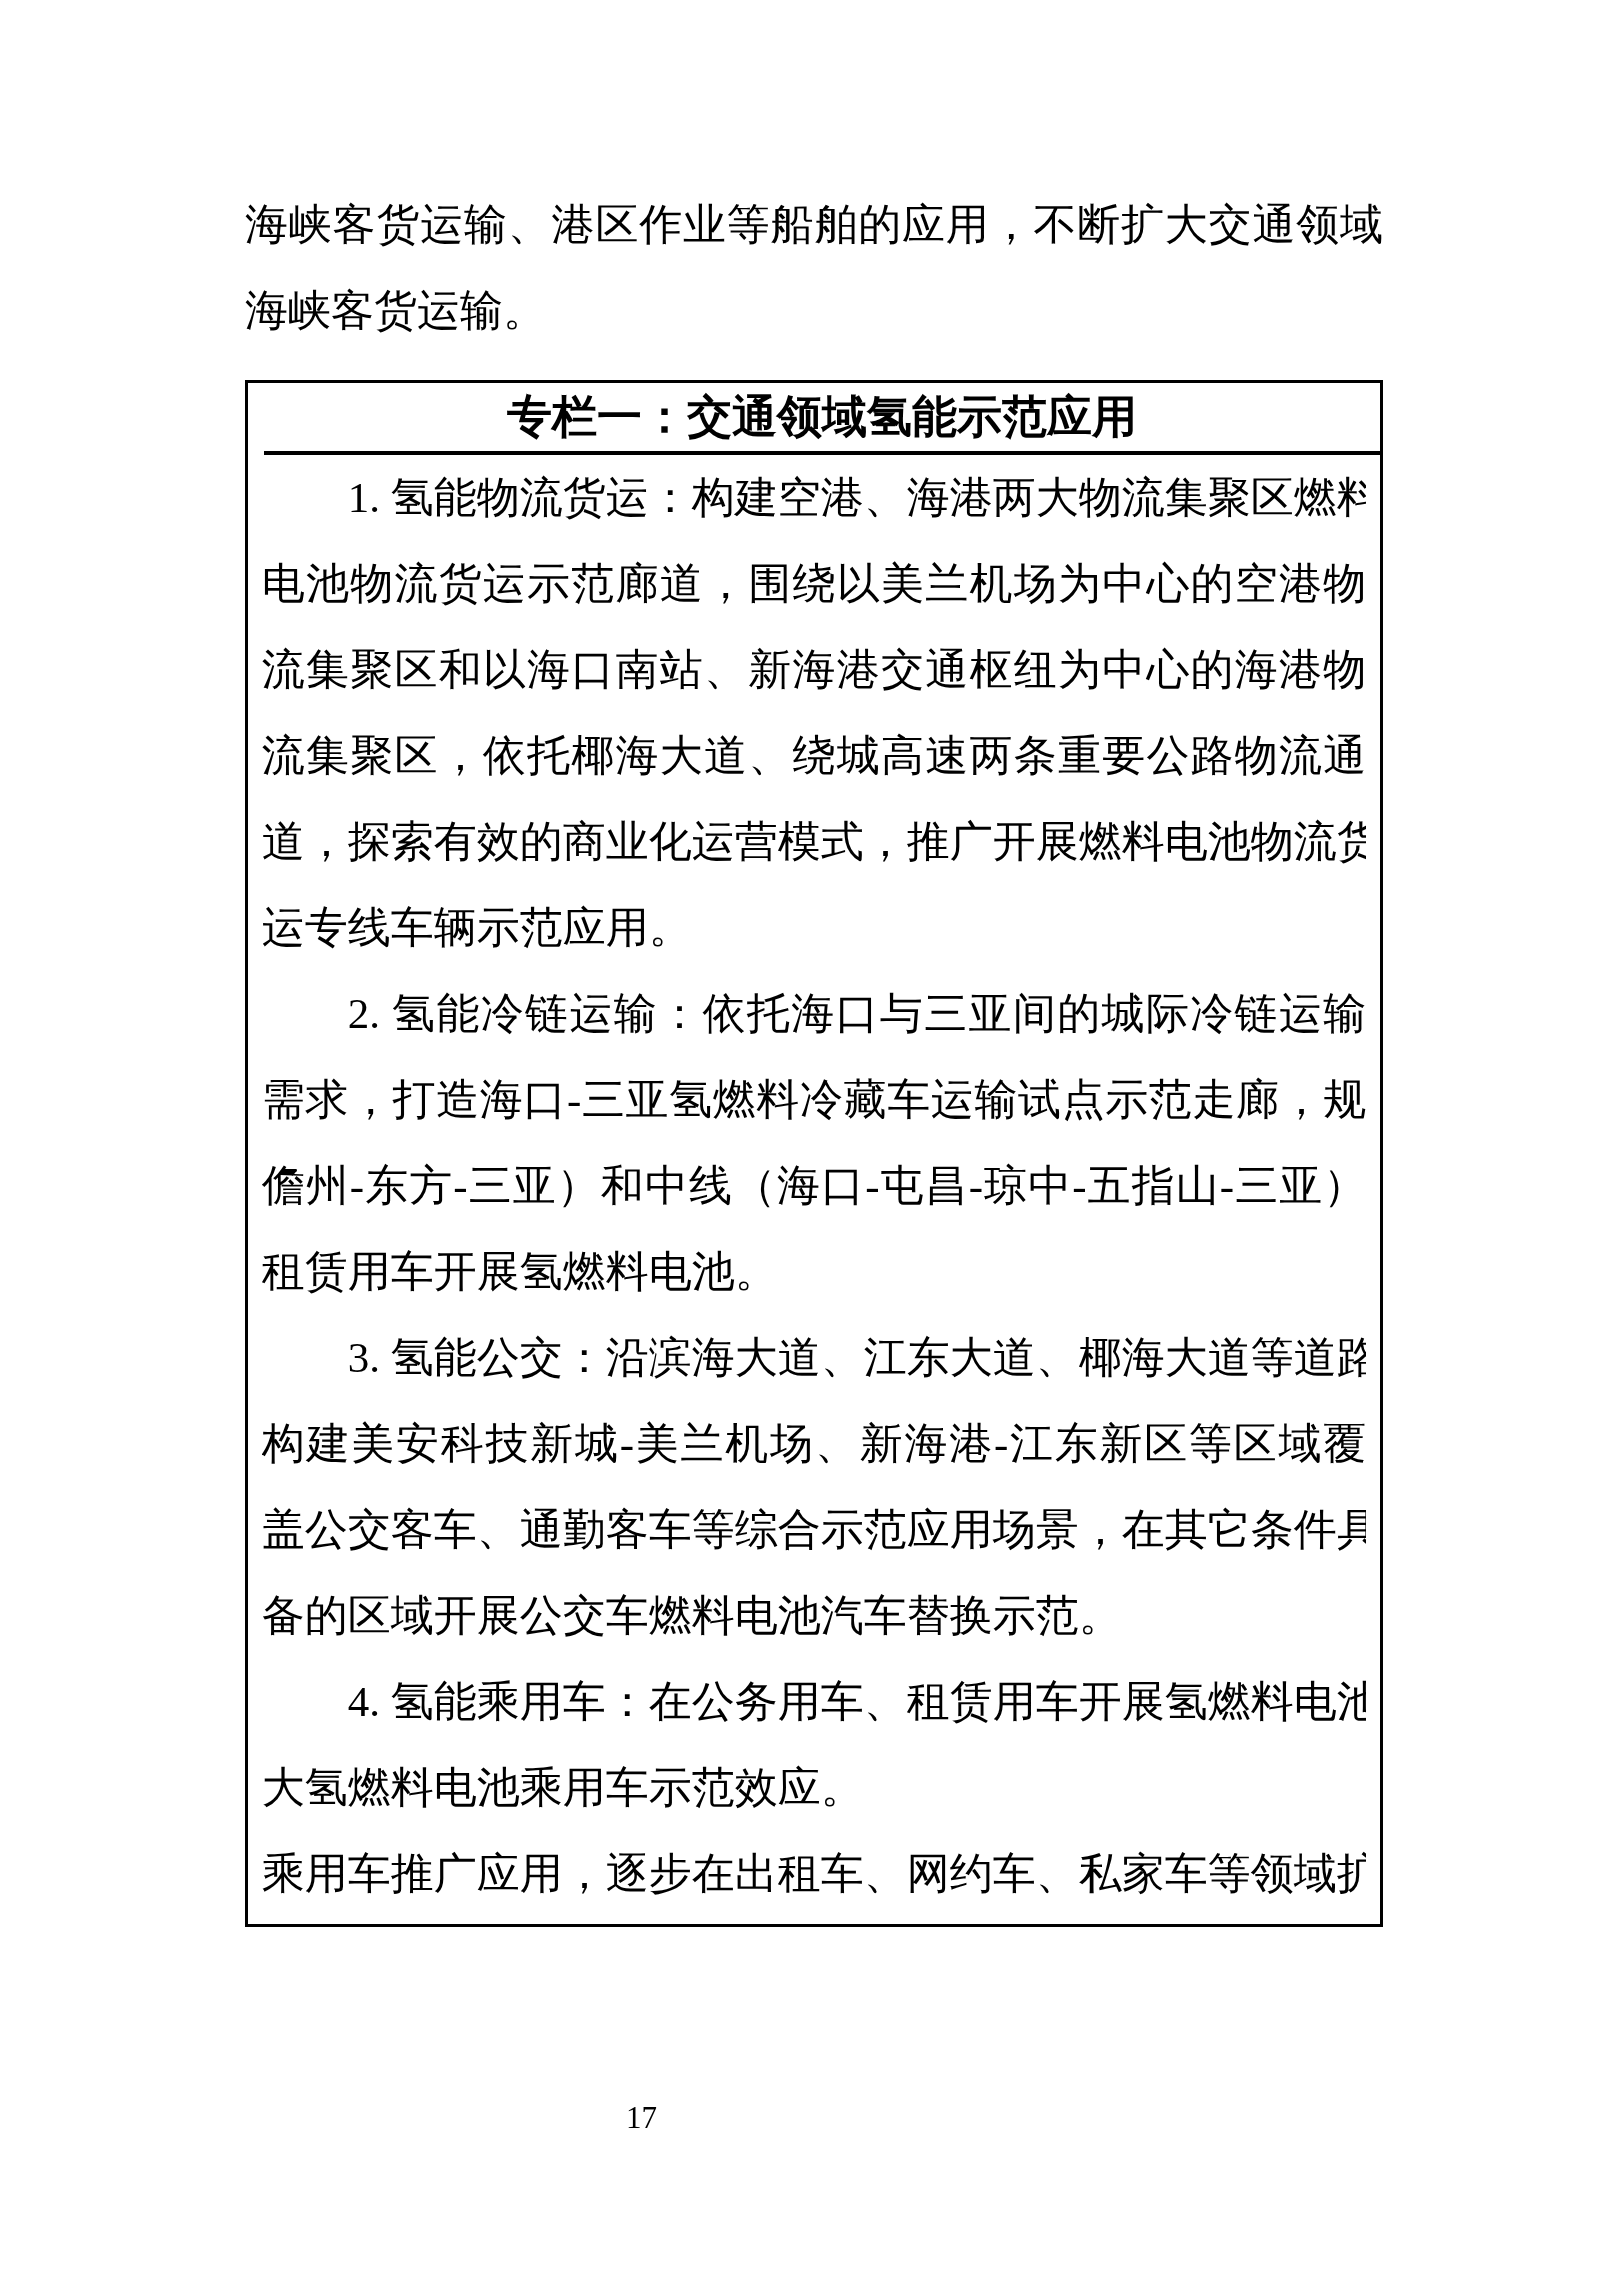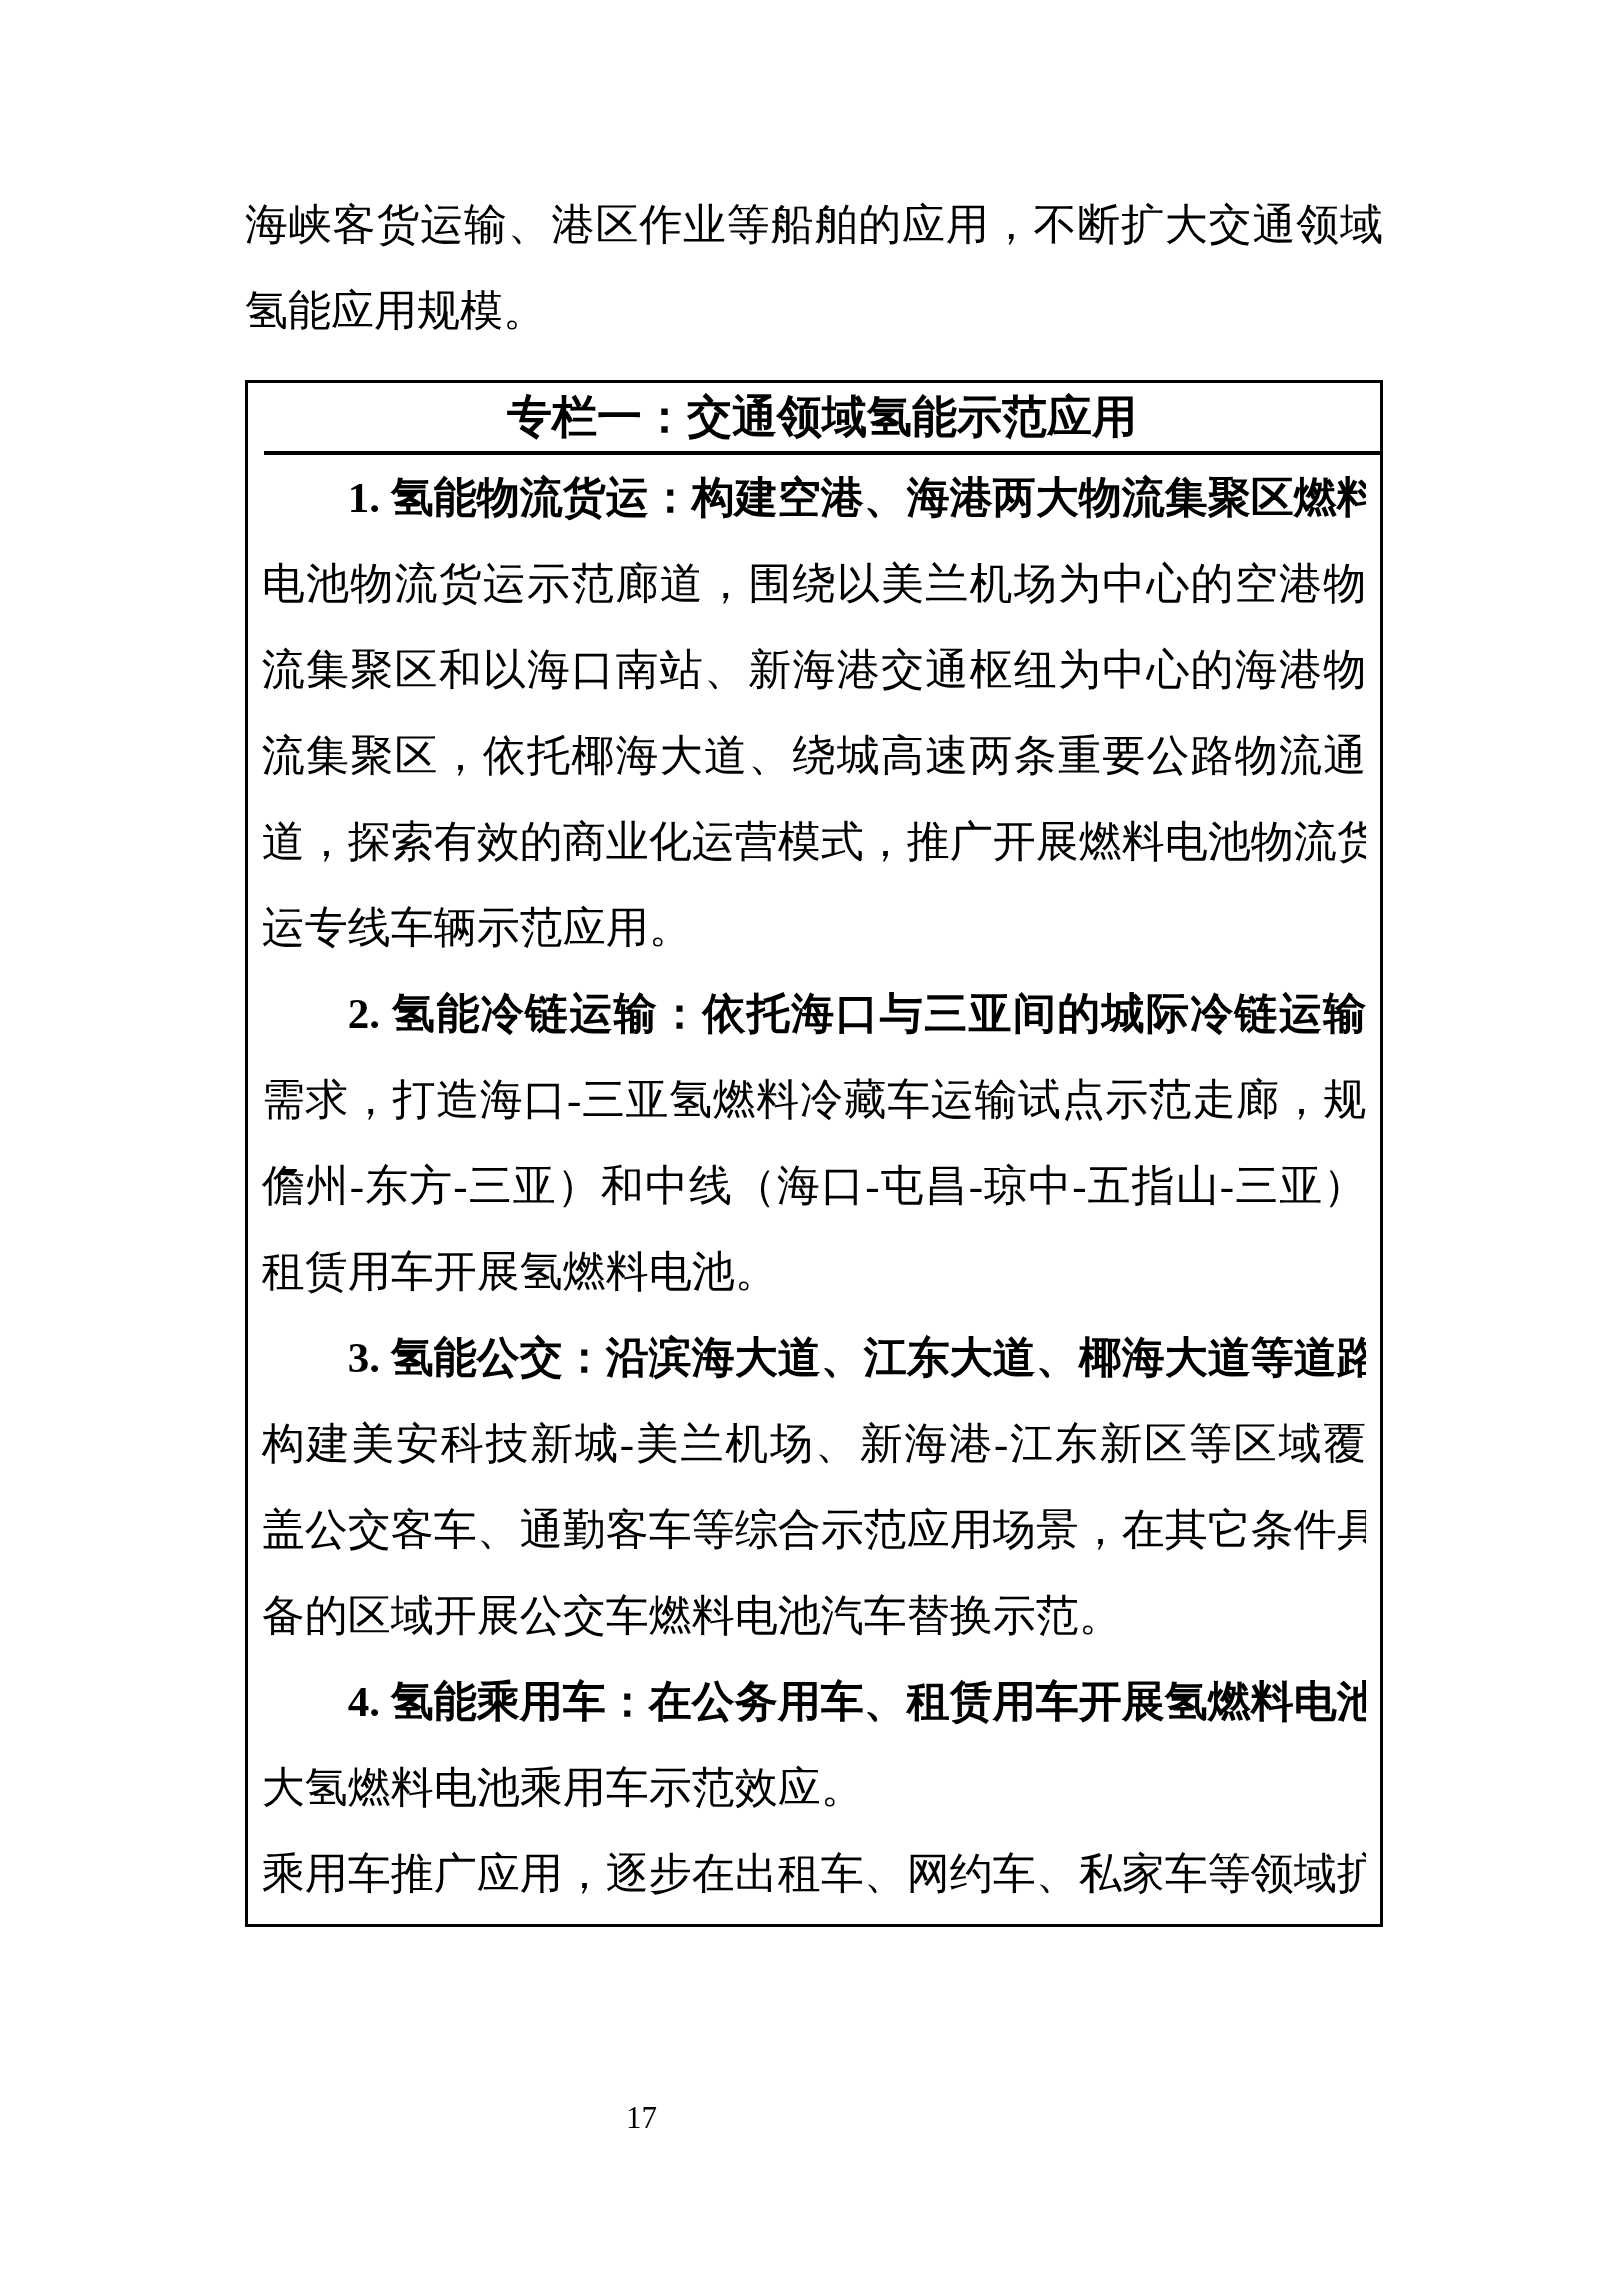--- a/index.html
+++ b/index.html
@@ -33,21 +33,20 @@
     overflow: hidden;
     text-align: left;
   }
   .fill {
     text-align: justify;
     text-align-last: justify;
     text-justify: inter-character;
   }
   .first {
     text-indent: 86px;
-    font-weight: bold;
   }
   .panel {
     margin-top: 25.5px;
     border: 3.9px solid #000000;
     box-sizing: border-box;
     width: 1138px;
   }
   .panel-title {
     height: 68px;
     line-height: 68px;
@@ -74,21 +73,21 @@
 </style>
 </head>
 <body>
 
 <div class="page">
 
   <div class="content">
 
     <div class="intro">
       <div class="bodyline fill">海峡客货运输、港区作业等船舶的应用，不断扩大交通领域</div>
-      <div class="bodyline">氢能应用规模。</div>
+      <div class="bodyline">海峡客货运输。</div>
     </div>
 
     <div class="panel">
       <div class="panel-title">专栏一：交通领域氢能示范应用</div>
       <div class="panel-body">
 
         <div class="bodyline fill first">1. 氢能物流货运：构建空港、海港两大物流集聚区燃料</div>
         <div class="bodyline fill">电池物流货运示范廊道，围绕以美兰机场为中心的空港物</div>
         <div class="bodyline fill">流集聚区和以海口南站、新海港交通枢纽为中心的海港物</div>
         <div class="bodyline fill">流集聚区，依托椰海大道、绕城高速两条重要公路物流通</div>

